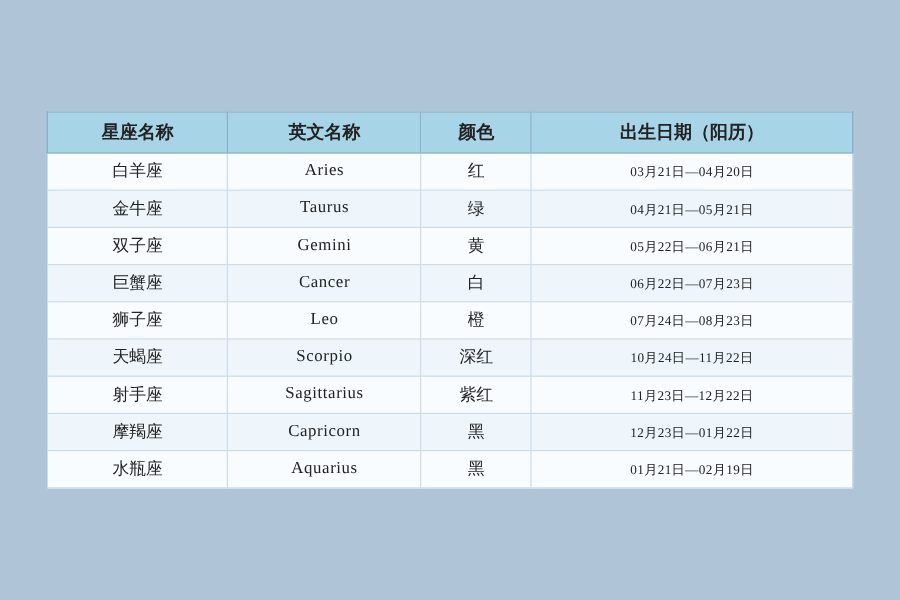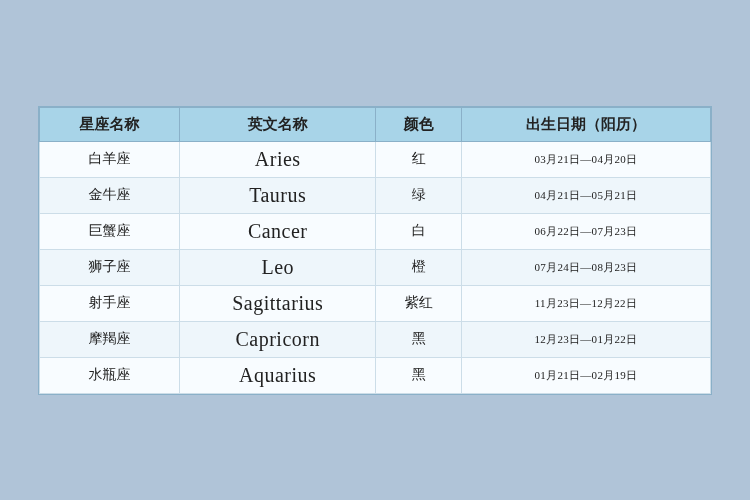--- a/index.html
+++ b/index.html
@@ -42,21 +42,21 @@
       border: 1px solid #ccdde8;
       padding: 6px 8px;
       text-align: center;
       font-size: 14px;
       color: #222;
     }
     td.col-chinese {
       font-size: 14px;
     }
     td.col-english {
-      font-size: 20px;
+      font-size: 14px;
       letter-spacing: 0.5px;
     }
     td.col-color {
       font-size: 14px;
     }
     td.col-date {
       font-size: 11px;
       letter-spacing: 0.3px;
     }
   </style>
@@ -80,30 +80,42 @@
           <td class="col-color">红</td>
           <td class="col-date">03月21日—04月20日</td>
         </tr>
         <tr>
           <td class="col-chinese">金牛座</td>
           <td class="col-english">Taurus</td>
           <td class="col-color">绿</td>
           <td class="col-date">04月21日—05月21日</td>
         </tr>
         <tr>
+          <td class="col-chinese">双子座</td>
+          <td class="col-english">Gemini</td>
+          <td class="col-color">黄</td>
+          <td class="col-date">05月22日—06月21日</td>
+        </tr>
+        <tr>
           <td class="col-chinese">巨蟹座</td>
           <td class="col-english">Cancer</td>
           <td class="col-color">白</td>
           <td class="col-date">06月22日—07月23日</td>
         </tr>
         <tr>
           <td class="col-chinese">狮子座</td>
           <td class="col-english">Leo</td>
           <td class="col-color">橙</td>
           <td class="col-date">07月24日—08月23日</td>
+        </tr>
+        <tr>
+          <td class="col-chinese">天蝎座</td>
+          <td class="col-english">Scorpio</td>
+          <td class="col-color">深红</td>
+          <td class="col-date">10月24日—11月22日</td>
         </tr>
         <tr>
           <td class="col-chinese">射手座</td>
           <td class="col-english">Sagittarius</td>
           <td class="col-color">紫红</td>
           <td class="col-date">11月23日—12月22日</td>
         </tr>
         <tr>
           <td class="col-chinese">摩羯座</td>
           <td class="col-english">Capricorn</td>

